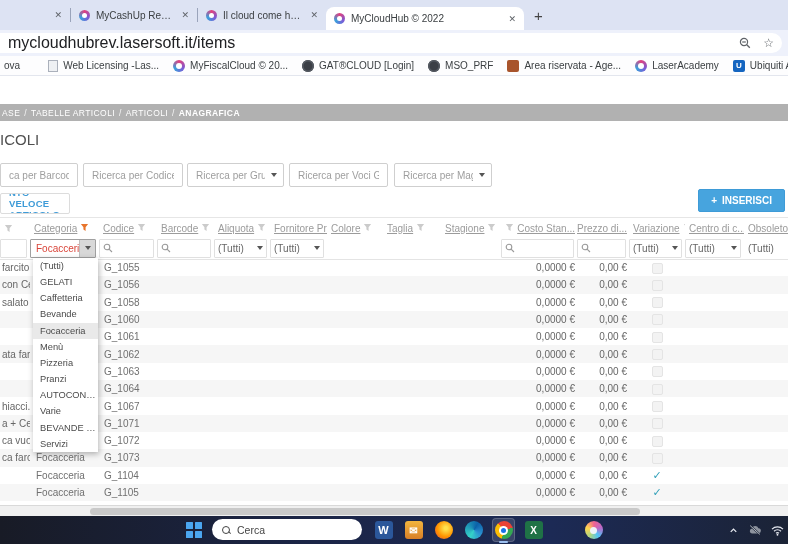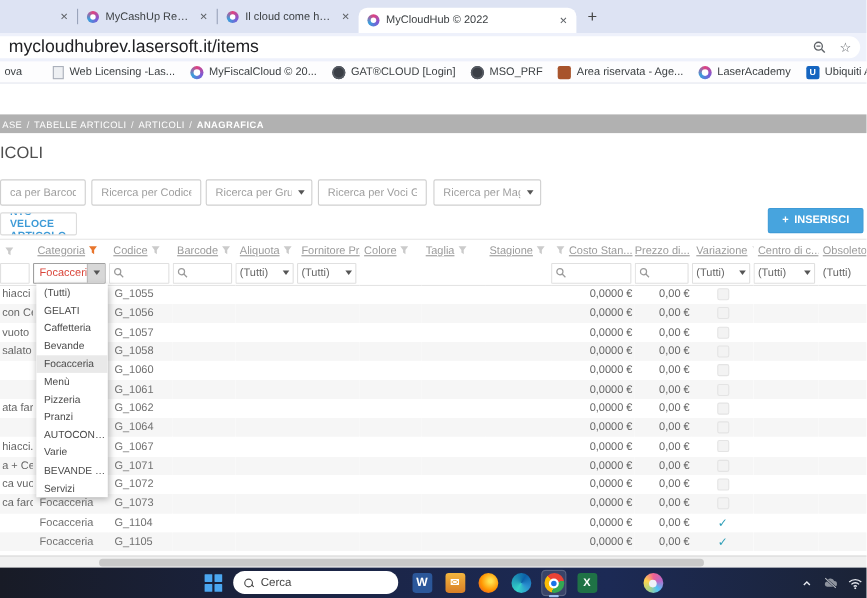--- a/index.html
+++ b/index.html
@@ -476,21 +476,21 @@
                 <span class="dcaret"></span>
               </div>
             </td>
             <td class="ftd">
               <div class="fbox" style="border-color:transparent">
                 <span>(Tutti)</span>
               </div>
             </td>
           </tr>
           <tr class="dr">
-    <td class="c-desc">hiacci</td>
+    <td class="c-desc">farcito</td>
     <td class="c-cat"></td>
     <td class="c-code">G_1055</td>
     <td></td>
             <td></td>
             <td></td>
             <td></td>
             <td></td>
             <td></td>
     <td class="num">0,0000 €</td>
     <td class="num">0,00 €</td>
@@ -508,36 +508,20 @@
             <td></td>
             <td></td>
             <td></td>
     <td class="num">0,0000 €</td>
     <td class="num">0,00 €</td>
     <td class="ctr"><span class="cbx"></span></td>
     <td></td>
             <td></td>
   </tr>
           <tr class="dr">
-    <td class="c-desc">vuoto</td>
-    <td class="c-cat"></td>
-    <td class="c-code">G_1057</td>
-    <td></td>
-            <td></td>
-            <td></td>
-            <td></td>
-            <td></td>
-            <td></td>
-    <td class="num">0,0000 €</td>
-    <td class="num">0,00 €</td>
-    <td class="ctr"><span class="cbx"></span></td>
-    <td></td>
-            <td></td>
-  </tr>
-          <tr class="dr">
     <td class="c-desc">salato</td>
     <td class="c-cat"></td>
     <td class="c-code">G_1058</td>
     <td></td>
             <td></td>
             <td></td>
             <td></td>
             <td></td>
             <td></td>
     <td class="num">0,0000 €</td>
@@ -575,20 +559,36 @@
     <td class="num">0,0000 €</td>
     <td class="num">0,00 €</td>
     <td class="ctr"><span class="cbx"></span></td>
     <td></td>
             <td></td>
   </tr>
           <tr class="dr">
     <td class="c-desc">ata far...</td>
     <td class="c-cat"></td>
     <td class="c-code">G_1062</td>
+    <td></td>
+            <td></td>
+            <td></td>
+            <td></td>
+            <td></td>
+            <td></td>
+    <td class="num">0,0000 €</td>
+    <td class="num">0,00 €</td>
+    <td class="ctr"><span class="cbx"></span></td>
+    <td></td>
+            <td></td>
+  </tr>
+          <tr class="dr">
+    <td class="c-desc"></td>
+    <td class="c-cat"></td>
+    <td class="c-code">G_1063</td>
     <td></td>
             <td></td>
             <td></td>
             <td></td>
             <td></td>
             <td></td>
     <td class="num">0,0000 €</td>
     <td class="num">0,00 €</td>
     <td class="ctr"><span class="cbx"></span></td>
     <td></td>

